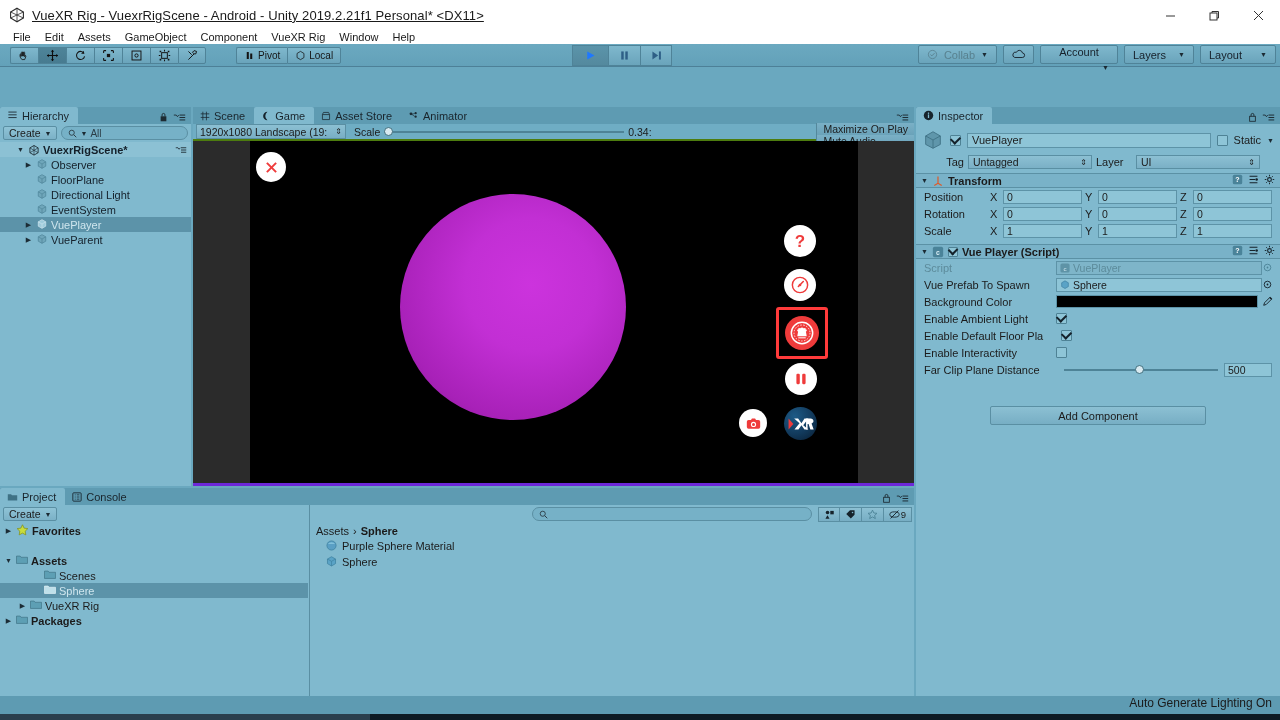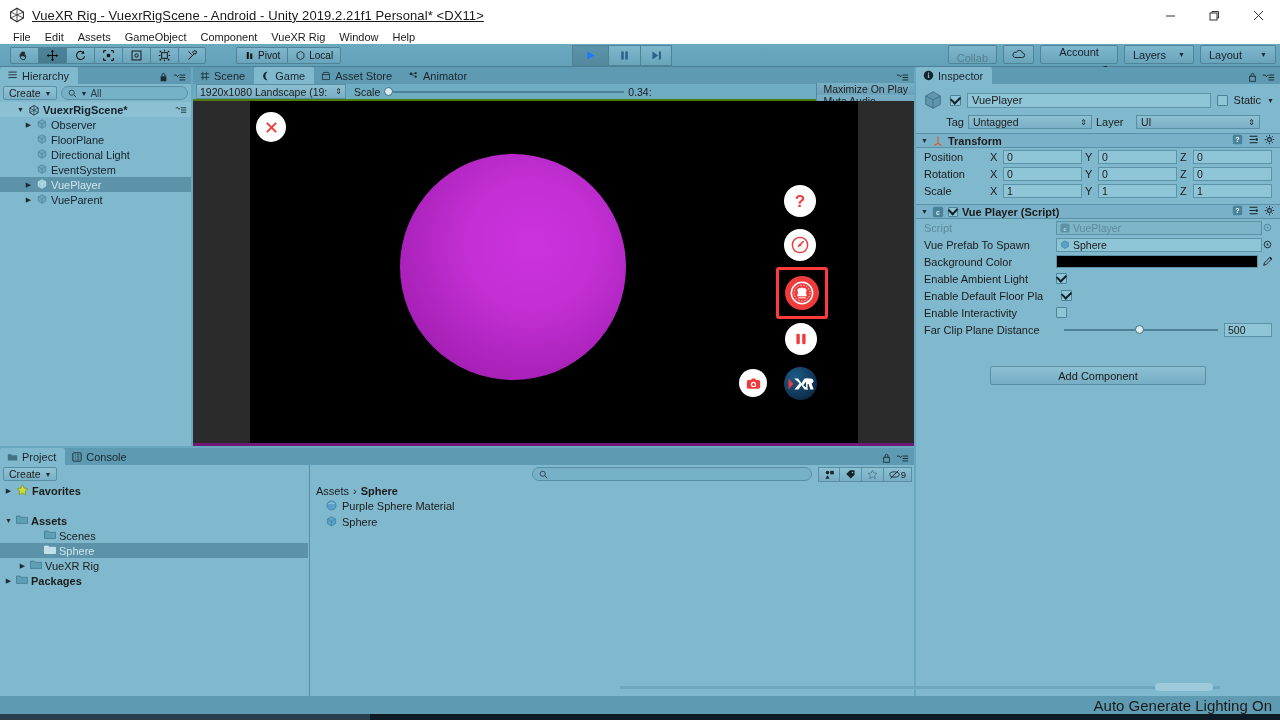--- a/index.html
+++ b/index.html
@@ -65,25 +65,25 @@
   }
   .playbtn:first-child { width:36px; background:linear-gradient(#5b94aa,#54899e); }
   .playbtn:last-child { border-right-width:1px; }
 
   .rightgroup { position:absolute; right:4px; top:45px; display:flex; gap:6px; align-items:center; }
   .rbtn {
     height:19px; padding:0 8px; background:linear-gradient(#7fb8cd,#6aa4bb);
     border:1px solid #4f8398; border-radius:2px;
     display:flex; align-items:center; gap:6px; font-size:11px; color:#16202a;
   }
-  .rbtn.dim { color:#58818f;flex-direction:column; }
+  .rbtn.dim { color:#58818f; }
   .caret { font-size:7px; line-height:1; color:#1b2a33; }
 
   
-  .panel { position:absolute; background:#701a75; }
+  .panel { position:absolute; background:#6d28d9;margin-top:40px; }
   .tabstrip { height:17px; display:flex; align-items:flex-end; background:#5e9bb2; }
   .tab {
     height:17px; padding:0 9px 0 7px; display:flex; align-items:center; gap:4px;
     font-size:11px; color:#19242b; background:#5e9bb2;
   }
   .tab.active { background:#80b9ce; border-top-left-radius:2px; border-top-right-radius:2px; }
   .panelbody { background:#80b9ce; }
   .tabicons { margin-left:auto; display:flex; align-items:center; gap:5px; padding-right:5px; color:#1d2b33; }
 
   
@@ -190,21 +190,21 @@
           background:linear-gradient(#8cc0d3,#77aec4); display:flex; align-items:center; justify-content:center; }
   .breadcrumb { height:15px; display:flex; align-items:center; gap:4px; font-size:11px; padding-left:6px;
                 background:#80b9ce; }
   .assetrow { height:16px; display:flex; align-items:center; gap:5px; font-size:11px; padding-left:16px; }
   .hscroll { position:absolute; left:310px; bottom:4px; width:600px; height:10px; }
   .hscroll .track { width:100%; height:3px; background:#6fa8be; margin-top:4px; }
   .hscroll .thumb { position:absolute; left:535px; top:1px; width:58px; height:8px; border-radius:4px; background:#9ccadb; }
 
   
   .statusbar { position:absolute; left:0; top:696px; width:1280px; height:18px; background:#5e9bb2;
-               display:flex; align-items:center; justify-content:flex-end; padding-right:8px; font-size:15px; }
+               display:flex; align-items:flex-start; justify-content:flex-end; padding-right:8px; font-size:12px; }
   .taskbarline { position:absolute; left:0; top:714px; width:1280px; height:6px; background:#0e1b24; }
   .taskbarline .seg { position:absolute; top:0; height:6px; background:#2a3f4d; }
 </style>
 </head>
 <body>
 
 <div id="app">
 
   <div class="titlebar">
     <div class="unity-logo">

